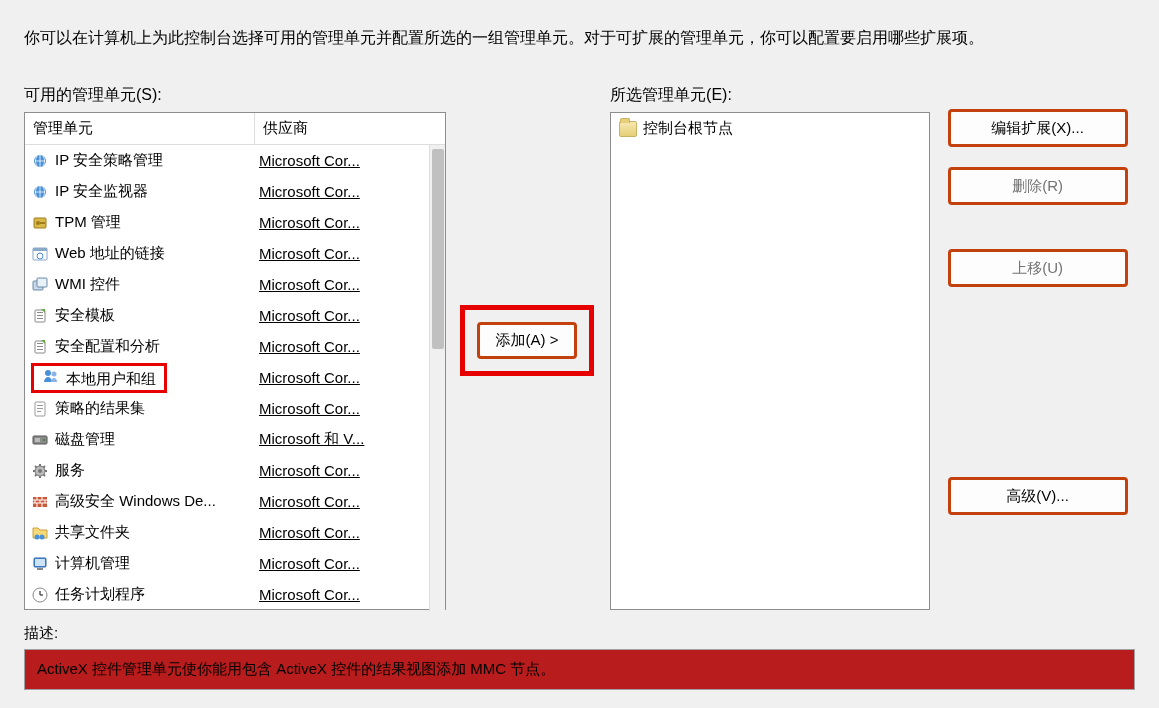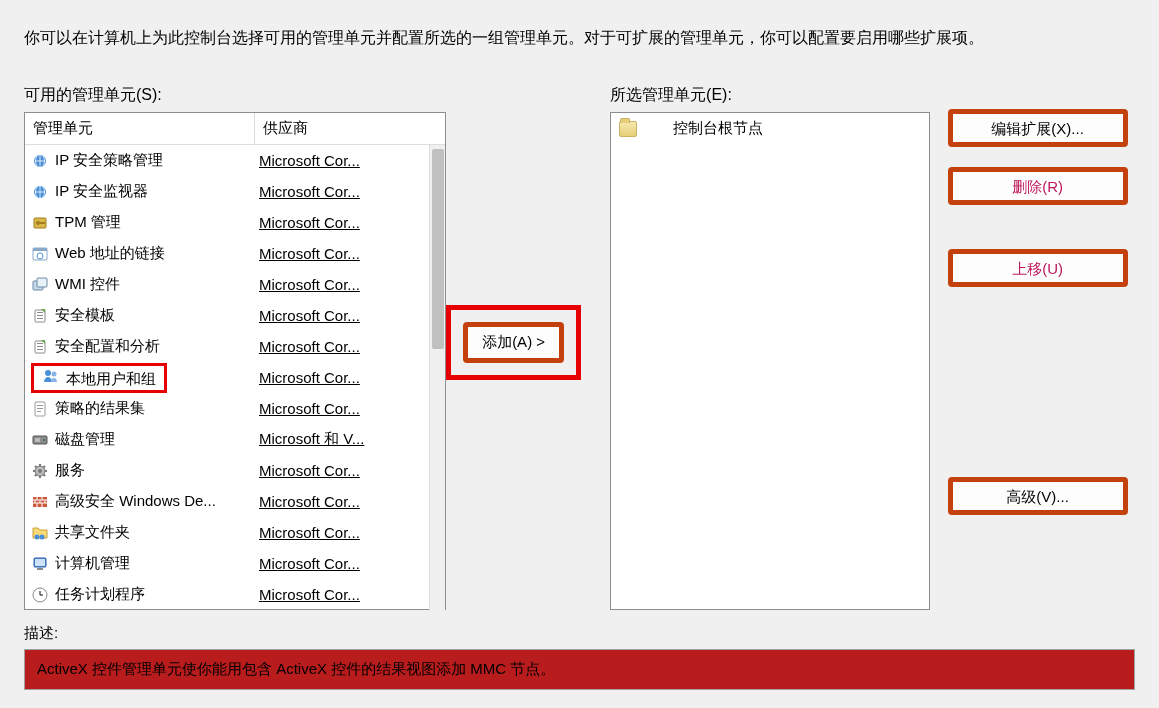--- a/index.html
+++ b/index.html
@@ -103,55 +103,54 @@
     width: 12px;
     top: 4px;
     height: 200px;
     background: #c0c0c0;
     border-radius: 2px;
   }
   .col-mid {
     width: 150px;
     display: flex;
     align-items: center;
-    justify-content: flex-start;
+    justify-content: flex-end;
     padding-top: 220px;
   }
   .add-wrap {
     border: 5px solid #e60000;
     padding: 12px 12px;
   }
   button.win-btn {
     background: #fdfdfd;
-    border: 5px solid #c2410c;
+    border: 3px solid #c2410c;
     border-radius: 4px;
     font-size: 15px;
     padding: 6px 14px;
     cursor: pointer;
     min-width: 100px;
   }
   button.win-btn:disabled {
-    color: #be185d;
+    color: #737373;
     cursor: default;
   }
   .col-sel {
     width: 340px;
     padding-left: 16px;
   }
   .sel-frame {
     height: 498px;
     border: 1px solid #8d8d8d;
     background: #fff;
     padding: 6px 8px;
   }
   .root-row {
     display: flex;
     align-items: center;
     font-size: 15px;
-    gap: 30px;
   }
   .folder-ic {
     width: 18px;
     height: 16px;
     margin-right: 6px;
     background: linear-gradient(#f7e8b0, #e6cf78);
     border: 1px solid #c9b264;
     border-radius: 2px;
     position: relative;
   }

